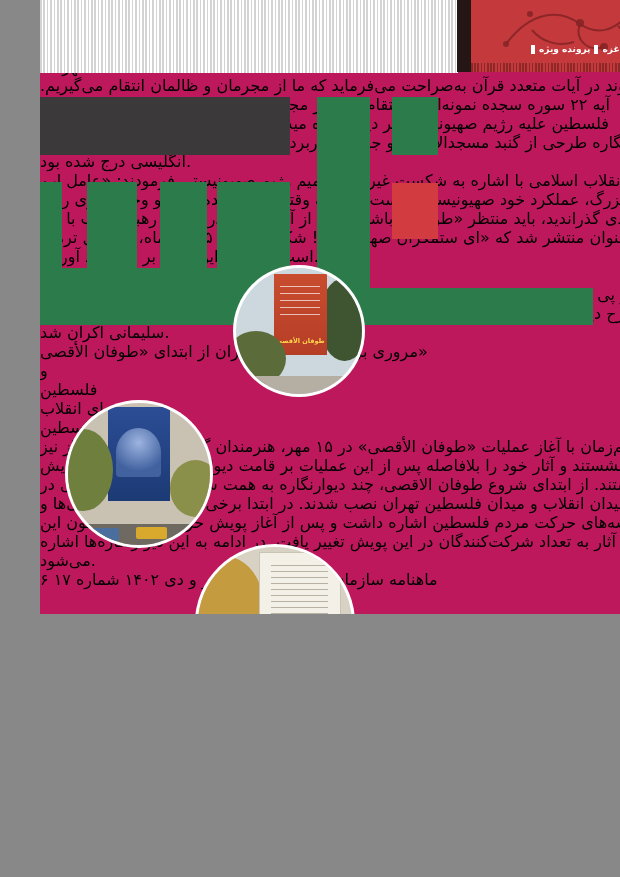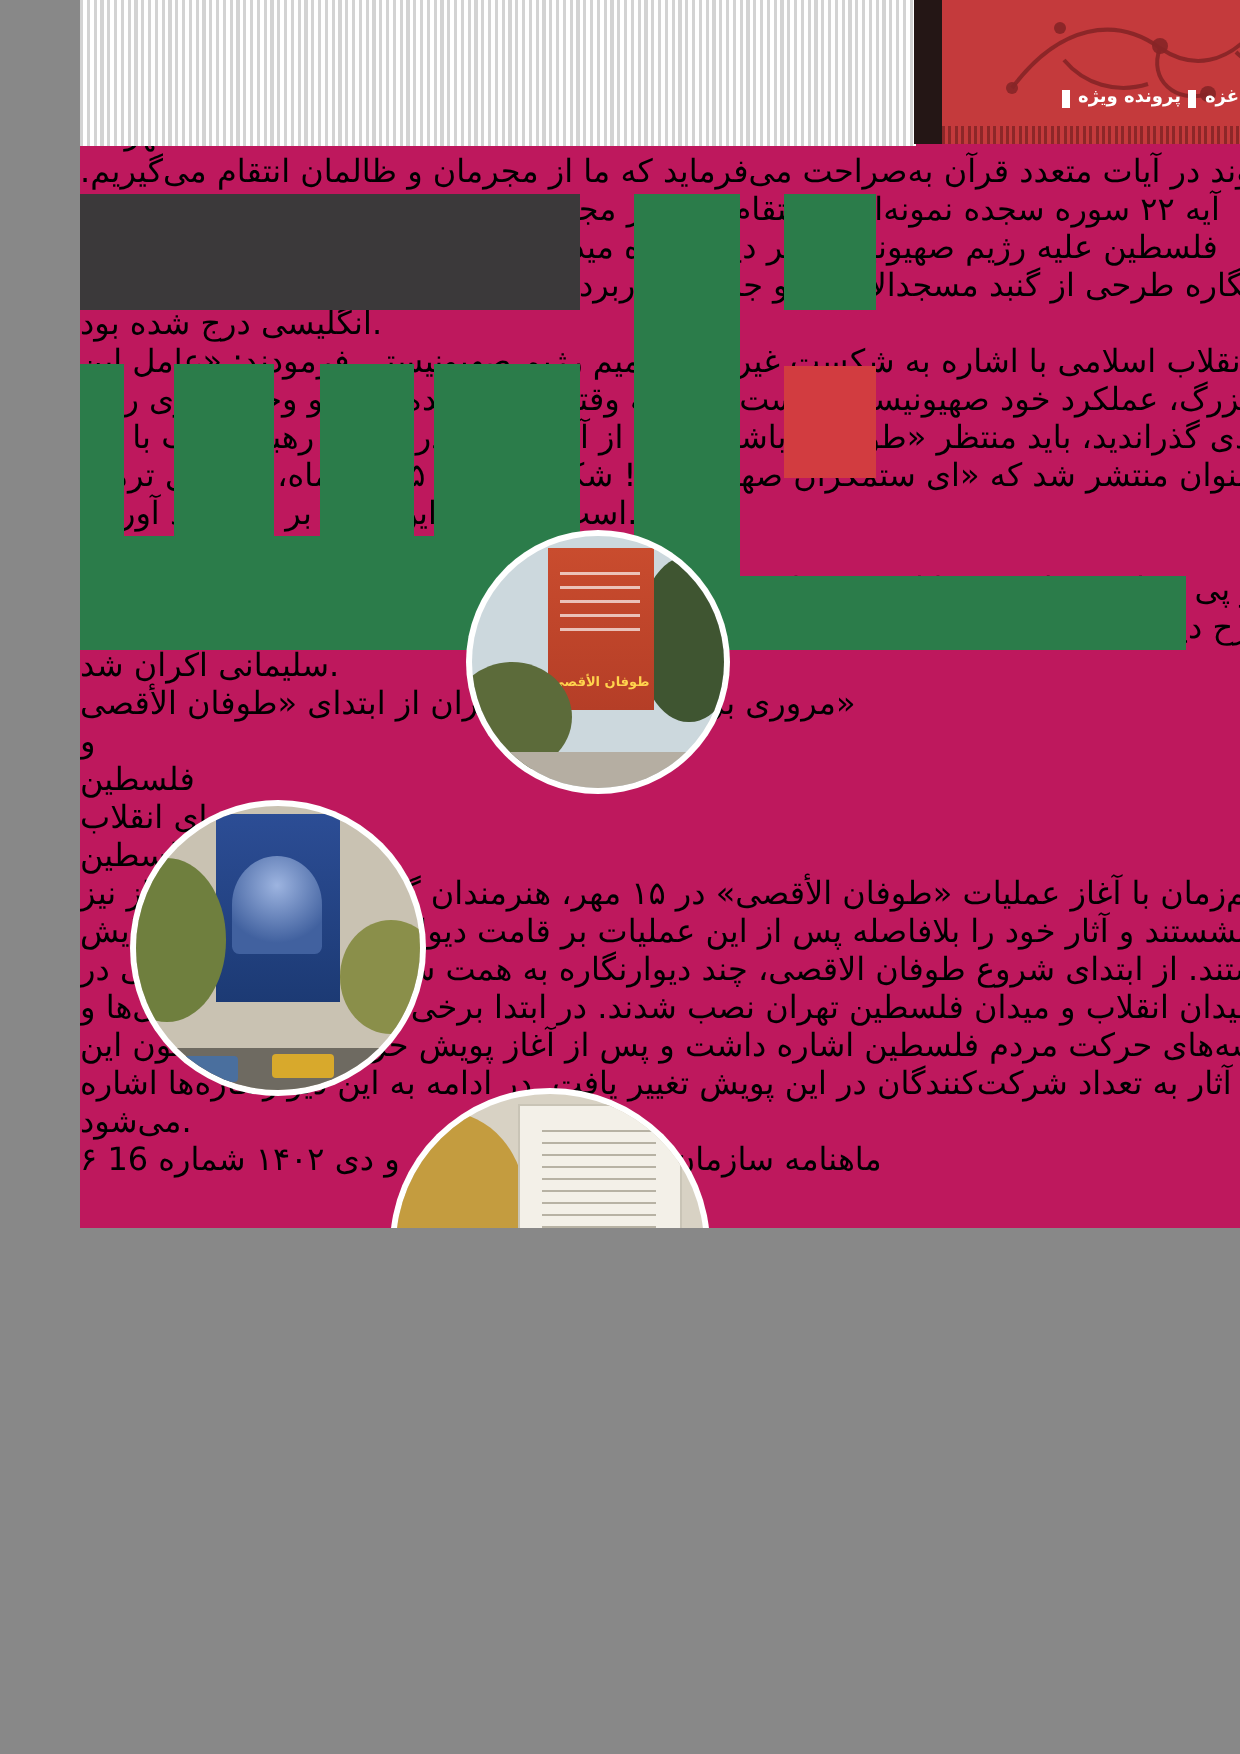--- a/index.html
+++ b/index.html
@@ -220,16 +220,16 @@
   <div class="brk brk-r"></div>
   <div class="lead">هم‌زمان با آغاز عملیات «طوفان الأقصی» در ۱۵ مهر، هنرمندان گرافیست و تصویرساز نیز آرام ننشستند و آثار خود را بلافاصله پس از این عملیات بر قامت دیوارنگاره‌های شهر به نمایش گذاشتند. از ابتدای شروع طوفان الاقصی، چند دیوارنگاره به همت سازمان تبلیغات اسلامی در میدان انقلاب و میدان فلسطین تهران نصب شدند. در ابتدا برخی از این آثار به پیروزی‌ها و ریشه‌های حرکت مردم فلسطین اشاره داشت و پس از آغاز پویش حریفت منم، مضمون این آثار به تعداد شرکت‌کنندگان در این پویش تغییر یافت. در ادامه به این دیوارنگاره‌ها اشاره می‌شود.</div>
 
   <div class="footer">
     <span class="rtl">۶</span>
     <span class="fsq"></span>
     <span class="rtl">ماهنامه سازمان تبلیغات اسلامی</span>
     <span class="fpipe"></span>
     <span class="rtl">آذر و دی ۱۴۰۲</span>
     <span class="fpipe"></span>
-    <span class="rtl">شماره 16</span>
+    <span class="rtl">شماره ۱۷</span>
   </div>
 
 </div>
 
 </body></html>

